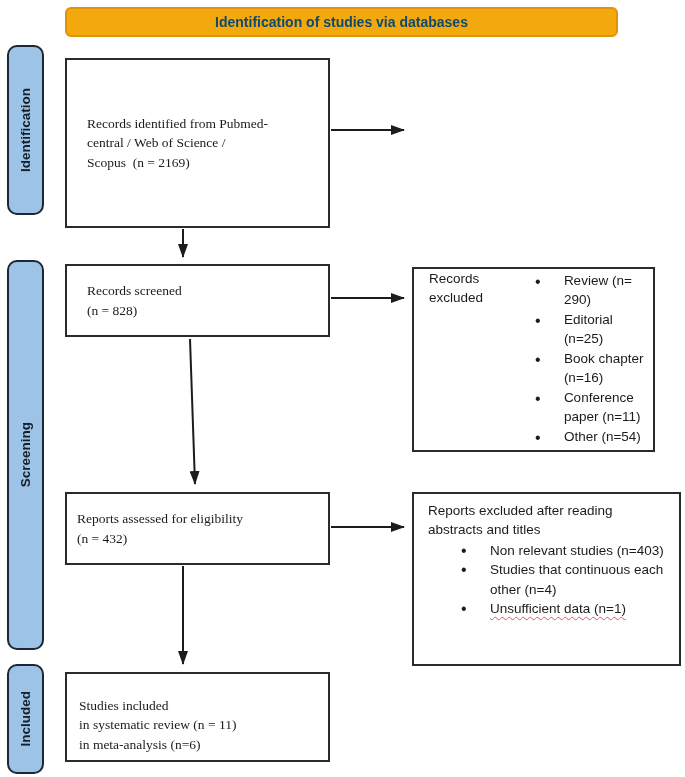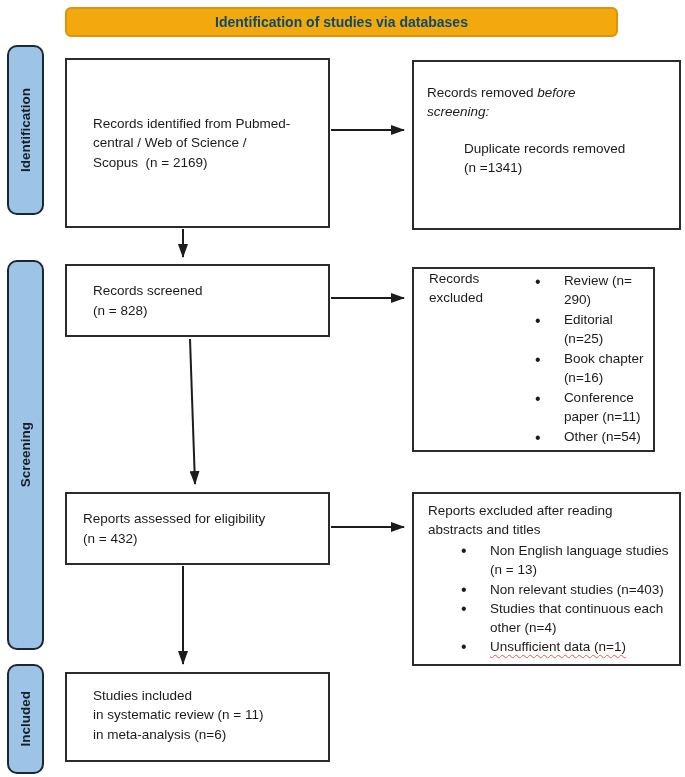--- a/index.html
+++ b/index.html
@@ -36,26 +36,26 @@
   #stage-included       { top:664px; height:110px; }
 
   
   .pbox {
     position:absolute; background:#ffffff; border:2px solid #2b2b2b;
     box-sizing:border-box; font-size:13.5px; line-height:1.44; overflow:hidden;
   }
   #box-identified  { left:65px;  top:58px;  width:265px; height:170px; display:flex; align-items:center; padding:0 10px 0 14px; }
   #box-screened    { left:65px;  top:264px; width:265px; height:73px;  display:flex; flex-direction:column; justify-content:center; padding-left:14px; }
   #box-eligibility { left:65px;  top:492px; width:265px; height:73px;  display:flex; flex-direction:column; justify-content:center; padding-left:4px; }
-  #box-included    { left:65px;  top:672px; width:265px; height:90px;  display:flex; flex-direction:column; justify-content:flex-start; padding-left:14px; }
+  #box-included    { left:65px;  top:672px; width:265px; height:90px;  display:flex; flex-direction:column; justify-content:flex-end; padding-left:6px; }
   #box-removed     { left:412px; top:60px;  width:269px; height:170px; padding:21px 10px 0 13px; }
   #box-rec-excluded{ left:412px; top:267px; width:243px; height:185px; display:flex; justify-content:center; padding:0 8px 0 15px; }
   #box-rep-excluded{ left:412px; top:492px; width:269px; height:174px; padding:7px 8px 0 14px; line-height:1.42; }
 
-  ul.lines   { list-style:none; margin:12px; padding:0; }
+  ul.lines   { list-style:none; margin:6px; padding:0;font-family:Liberation Serif, serif; }
   ul.lines li{ white-space:pre-wrap; }
 
   .rm-heading { width:190px; }
   .it { font-style:italic; }
   ul.lines.indent { margin-left:37px; margin-top:17px; }
 
   ul.bullets { list-style:none; margin:2px 0 0 0; padding:0; }
   ul.bullets li { position:relative; padding-left:62px; white-space:pre-wrap; }
   ul.bullets li::before {
     content:"\2022"; position:absolute; left:33px; top:-1px; font-size:16px;
@@ -111,45 +111,35 @@
   </div>
 
   <div class="pbox" id="box-included">
     <ul class="lines">
         <li>Studies included</li>
         <li>in systematic review (n = 11)</li>
         <li>in meta-analysis (n=6)</li>
       </ul>
   </div>
 
-  <div class="pbox" id="box-removed">
-    <div class="rm-heading">
-      <span>Records removed </span><span class="it">before screening:</span>
-    </div>
-    <ul class="lines indent">
-        <li>Duplicate records removed</li>
-        <li>(n =1341)</li>
-      </ul>
-  </div>
 
   <div class="pbox" id="box-rec-excluded">
     <div>Records excluded</div>
     <ul class="bullets">
         <li>Review (n= 290)</li>
         <li>Editorial (n=25)</li>
         <li>Book chapter (n=16)</li>
         <li>Conference paper (n=11)</li>
         <li>Other (n=54)</li>
       </ul>
   </div>
 
   <div class="pbox" id="box-rep-excluded">
     <div>Reports excluded after reading abstracts and titles</div>
     <ul class="bullets">
-        <li>Non English language studies (n = 13)</li>
         <li>Non relevant studies (n=403)</li>
         <li>Studies that continuous each other (n=4)</li>
         <li class="wavy">Unsufficient data (n=1)</li>
       </ul>
   </div>
 
   <svg class="arrows" viewBox="0 0 685 777" xmlns="http://www.w3.org/2000/svg">
     <defs>
       <marker id="ah" markerWidth="7" markerHeight="5" refX="6.5" refY="2.5" orient="auto">
         <path d="M0,0 L7,2.5 L0,5 Z" fill="#1c1c1c"></path>

